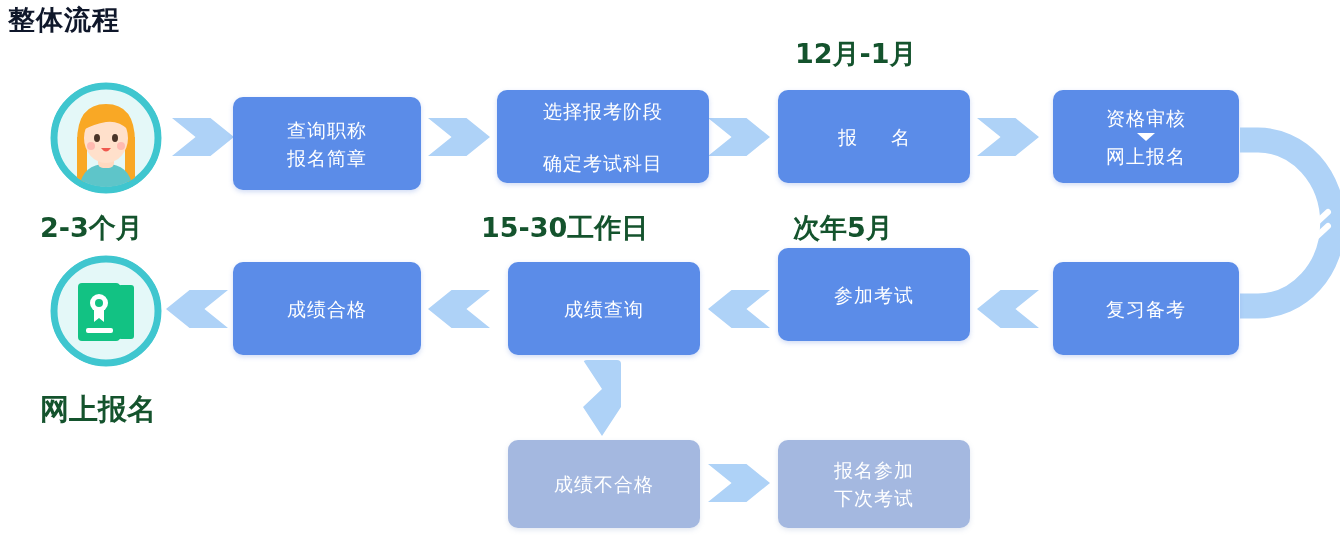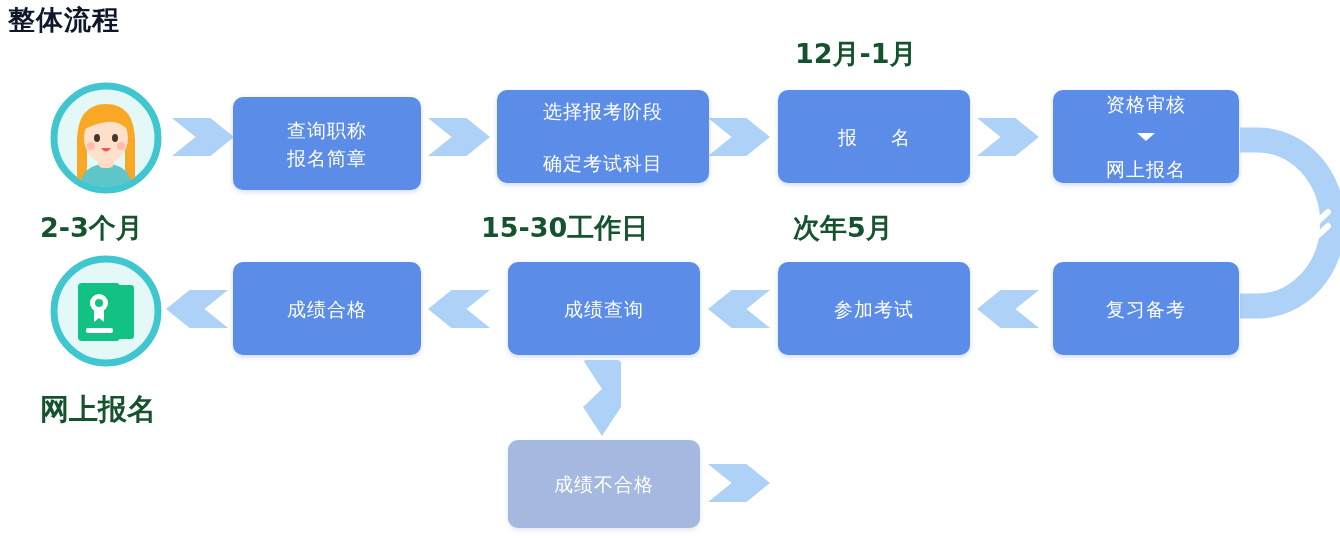--- a/index.html
+++ b/index.html
@@ -159,21 +159,21 @@
 
   <div class="pbox primary" style="left:497px; top:90px; width:212px; height:93px;gap:24px;">
     <span class="line">选择报考阶段</span>
     <span class="line">确定考试科目</span>
   </div>
 
   <div class="pbox primary" style="left:778px; top:90px; width:192px; height:93px;">
     <span class="line wide">报 名</span>
   </div>
 
-  <div class="pbox primary" style="left:1053px; top:90px; width:186px; height:93px;justify-content:space-between;">
+  <div class="pbox primary" style="left:1053px; top:90px; width:186px; height:93px;">
     <span class="line">资格审核</span>
     <span class="inner-caret"></span>
     <span class="line">网上报名</span>
   </div>
 
   <div class="loop" style="left:1236px; top:118px; width:104px; height:210px;">
     <svg width="104" height="210" viewBox="0 0 104 210">
       <path d="M4 22 L22 22 A 72 80 0 0 1 22 188 L4 188" fill="none" stroke="#aed2f7" stroke-width="25" stroke-linecap="butt"></path>
       <path d="M64 94 L78 107 L92 94" fill="none" stroke="#ffffff" stroke-width="6" stroke-linecap="round" stroke-linejoin="round"></path>
       <path d="M64 108 L78 121 L92 108" fill="none" stroke="#ffffff" stroke-width="6" stroke-linecap="round" stroke-linejoin="round"></path>
@@ -199,30 +199,34 @@
   <div class="arrow left" style="left:977px; top:290px; width:62px; height:38px;"></div>
 
   <div class="pbox primary" style="left:233px; top:262px; width:188px; height:93px;">
     <span class="line">成绩合格</span>
   </div>
 
   <div class="pbox primary" style="left:508px; top:262px; width:192px; height:93px;">
     <span class="line">成绩查询</span>
   </div>
 
-  <div class="pbox primary" style="left:778px; top:262px; width:192px; height:93px;">
+  <div class="pbox primary" style="left:778px; top:248px; width:192px; height:93px;">
     <span class="line">参加考试</span>
   </div>
 
   <div class="pbox primary" style="left:1053px; top:262px; width:186px; height:93px;text-align:center;">
     <span class="line">复习备考</span>
   </div>
 
   <div class="arrow down" style="left:583px; top:360px; width:38px; height:76px;"></div>
 
   <div class="arrow right" style="left:708px; top:464px; width:62px; height:38px;"></div>
 
   <div class="pbox muted" style="left:508px; top:440px; width:192px; height:88px;">
     <span class="line">成绩不合格</span>
   </div>
 
+  <div class="pbox muted" style="left:778px; top:440px; width:192px; height:88px;">
+    <span class="line">报名参加</span>
+    <span class="line">下次考试</span>
+  </div>
 
 </div>
 
 </body></html>

